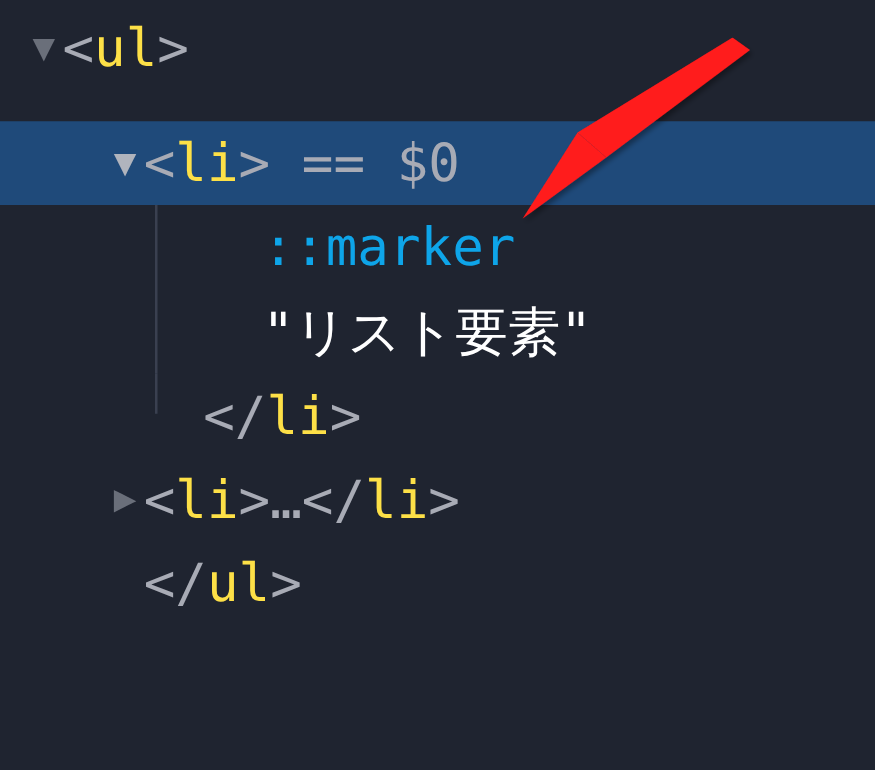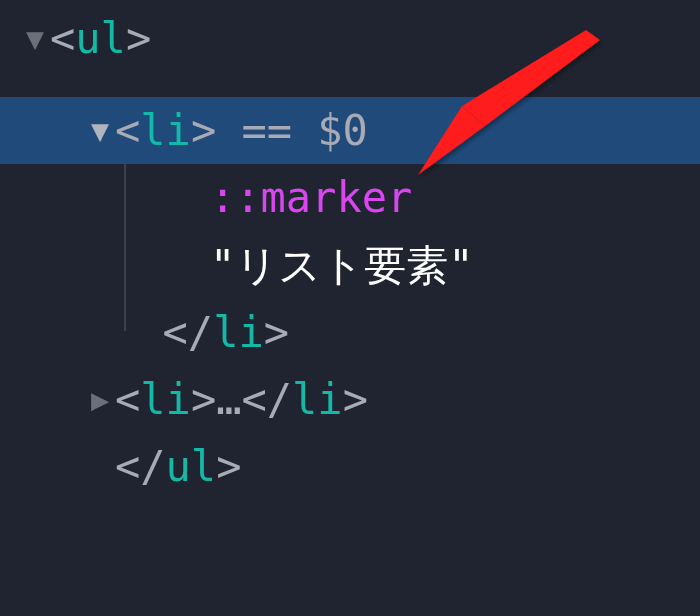--- a/index.html
+++ b/index.html
@@ -43,27 +43,27 @@
       left: 124px;
       top: 0;
       bottom: 0;
       width: 2px;
       background: #3a4050;
     }
     .punct {
       color: #a8abb5;
     }
     .tag {
-      color: #14b8a6;
+      color: #fde047;
     }
     .selected-marker {
       color: #a8abb5;
     }
     .pseudo {
-      color: #d946ef;
+      color: #0ea5e9;
     }
     .text-node {
       color: #ffffff;
     }
     .ellipsis {
       color: #a8abb5;
     }
     .arrow-overlay {
       position: absolute;
       left: 390px;

